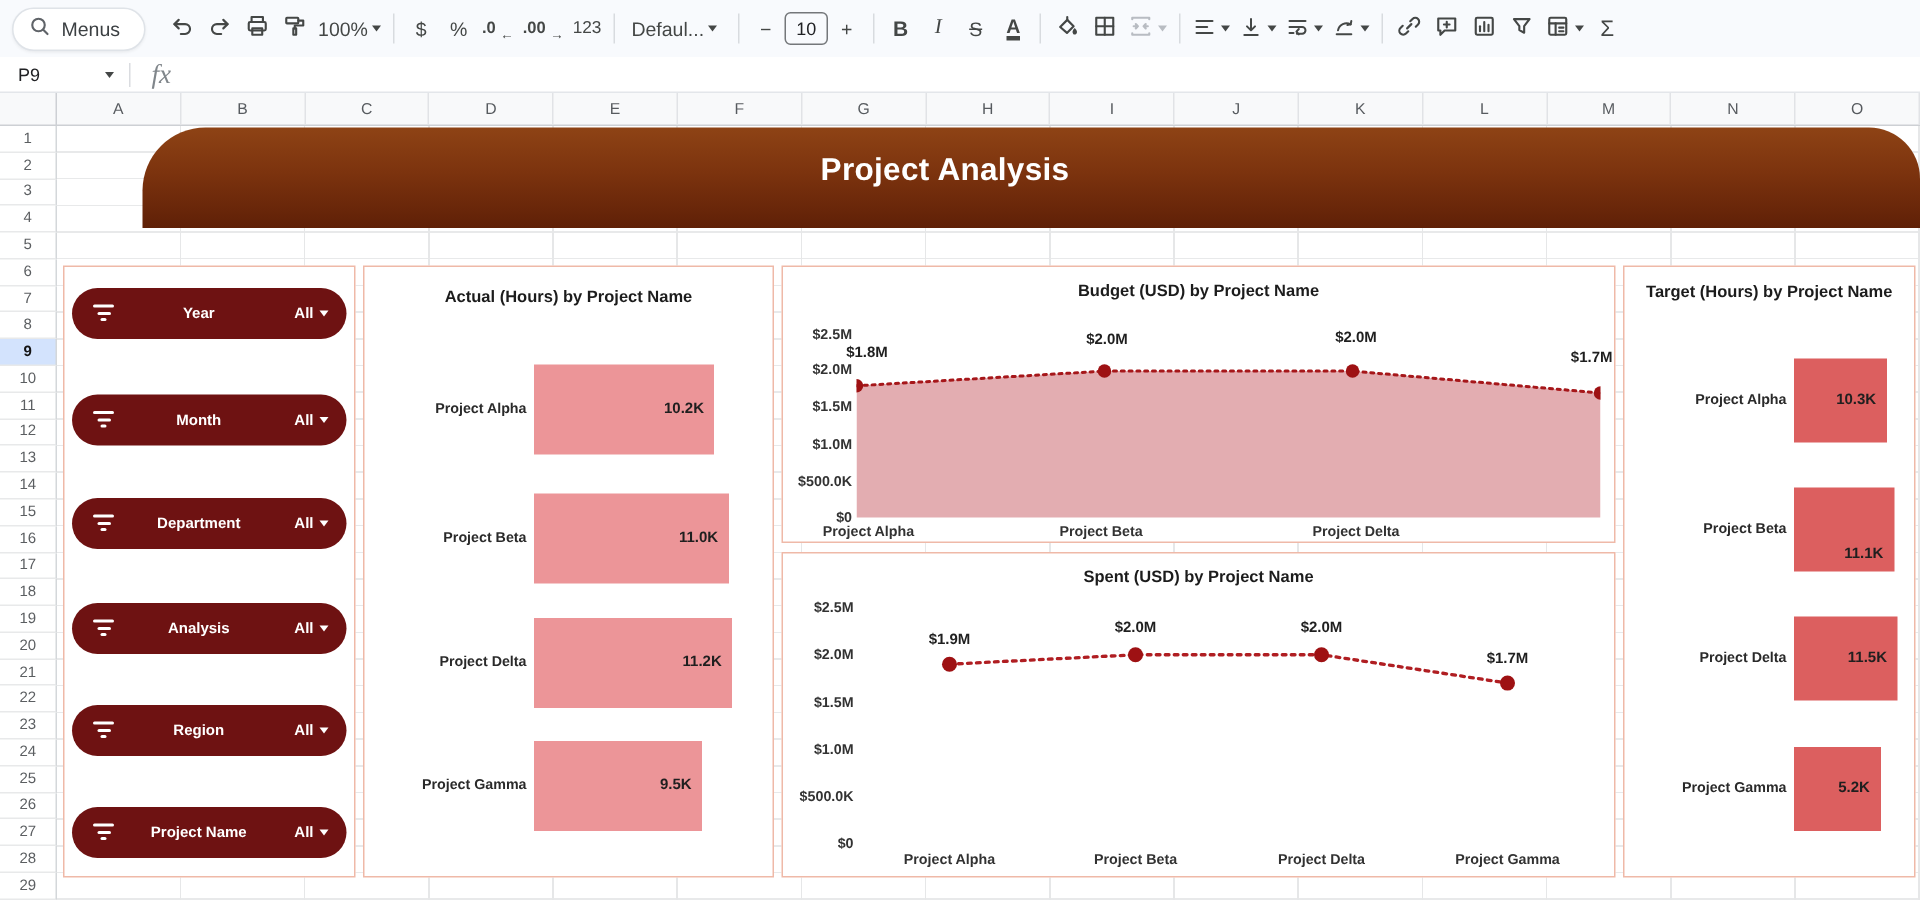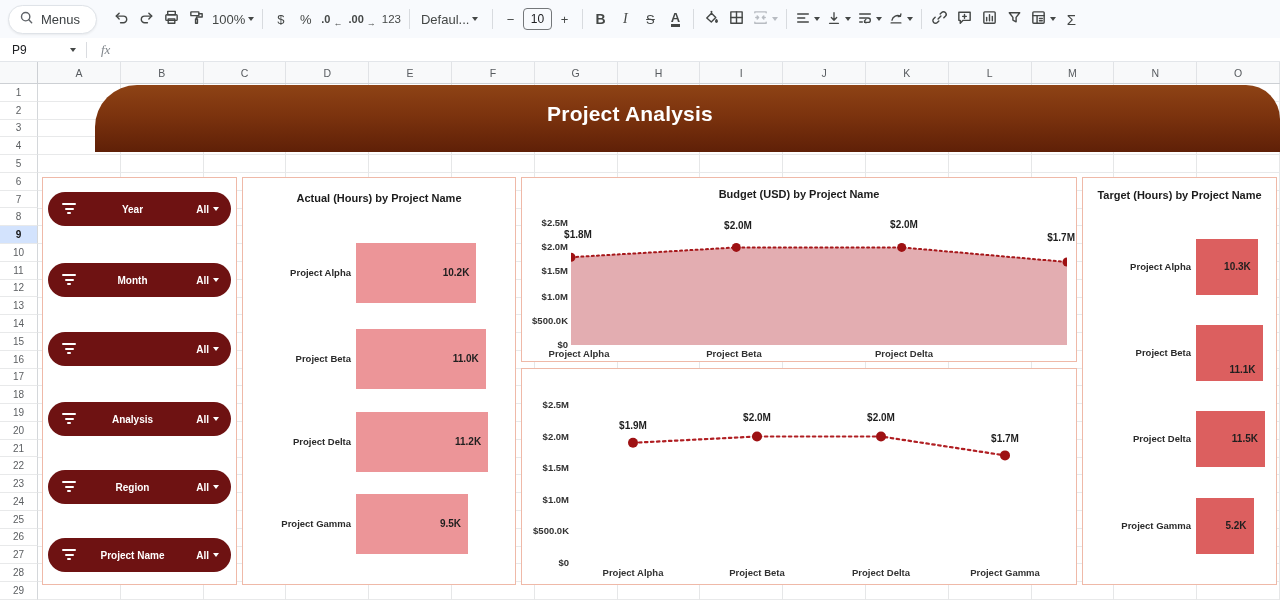--- a/index.html
+++ b/index.html
@@ -20,21 +20,21 @@
   .tcolor{font-size:13px;font-weight:700;border-bottom:3px solid #444746;line-height:13px;}
   .decbtn{font-size:11px;font-weight:700;position:relative;}
   .decbtn .sub{font-size:9px;position:relative;top:4px;left:0px;}
   .sizebox{width:27px;height:20px;border:1px solid #74777a;border-radius:4px;display:flex;align-items:center;justify-content:center;font-size:12px;color:#202124;}
   .sigma{font-size:15px;font-weight:400;}
 
   
   .formula-bar{position:absolute;left:0;top:38px;width:1280px;height:24px;background:#fff;border-bottom:1px solid #e3e6ea;display:flex;align-items:center;box-sizing:border-box;}
   .name-box{width:86px;display:flex;align-items:center;justify-content:space-between;padding:0 10px 0 12px;font-size:12px;color:#202124;box-sizing:border-box;}
   .fb-sep{width:1px;height:16px;background:#dadce0;}
-  .fx{font-style:italic;color:#80868b;font-size:13px;margin-left:14px;font-family:"Liberation Serif",serif;}
+  .fx{font-style:italic;color:#80868b;font-size:18px;margin-left:14px;font-family:"Liberation Serif",serif;}
 
   
   .corner{position:absolute;left:0;top:62px;width:38px;height:22px;background:#f8f9fa;border-right:1px solid #cdd0d4;border-bottom:1px solid #cdd0d4;box-sizing:border-box;}
   .col-headers{position:absolute;left:38px;top:62px;width:1242px;height:22px;display:flex;background:#f8f9fa;border-bottom:1px solid #cdd0d4;box-sizing:border-box;}
   .col-h{flex:0 0 82.8px;display:flex;align-items:center;justify-content:center;font-size:10.5px;color:#575b5f;border-right:1px solid #e1e3e6;box-sizing:border-box;height:21px;}
   .row-headers{position:absolute;left:0;top:84px;width:38px;height:516px;background:#fff;}
   .row-h{height:17.793px;display:flex;align-items:center;justify-content:center;font-size:10px;color:#5b5e61;border-right:1px solid #d4d7da;border-bottom:1px solid #e8e9ea;box-sizing:border-box;}
   .row-h.sel{background:#d3e3fd;color:#131313;font-weight:700;}
 
   .cells{position:absolute;left:38px;top:84px;width:1242px;height:516px;background-color:#fff;
@@ -336,20 +336,21 @@
             <span>All</span>
             <span class="caret white"></span>
           </span>
         </div>
         <div class="pill" style="top: 154px; background: rgb(110, 18, 18);">
           <span class="ficon">
             <i></i>
             <i></i>
             <i></i>
           </span>
+          <span class="plabel">Department</span>
           <span class="pval">
             <span>All</span>
             <span class="caret white"></span>
           </span>
         </div>
         <div class="pill" style="top: 224px; background: rgb(110, 18, 18);">
           <span class="ficon">
             <i></i>
             <i></i>
             <i></i>
@@ -428,20 +429,21 @@
           <text x="212" y="179" text-anchor="middle" class="xtick">Project Beta</text>
           <text x="382" y="179" text-anchor="middle" class="xtick">Project Delta</text>
           <text x="56" y="60" text-anchor="middle" class="vlabel">$1.8M</text>
           <text x="216" y="51" text-anchor="middle" class="vlabel">$2.0M</text>
           <text x="382" y="50" text-anchor="middle" class="vlabel">$2.0M</text>
           <text x="553" y="63" text-anchor="end" class="vlabel">$1.7M</text>
         </svg>
       </div>
 
     <div class="panel" id="chart-spent">
+      <div class="chart-title" style="top:10px;">Spent (USD) by Project Name</div>
     <svg width="554" height="215" viewBox="0 0 554 215">
           <polyline points="111,73.8 235,67.5 359,67.5 483,86.4" fill="none" stroke="#B01E22" stroke-width="2.2" stroke-dasharray="2.5 3.5" stroke-linecap="round"></polyline>
           <circle cx="111" cy="73.8" r="5" fill="#9E1113"></circle>
           <circle cx="235" cy="67.5" r="5" fill="#9E1113"></circle>
           <circle cx="359" cy="67.5" r="5" fill="#9E1113"></circle>
           <circle cx="483" cy="86.4" r="5" fill="#9E1113"></circle>
           <text x="47" y="39" text-anchor="end" class="ytick">$2.5M</text>
           <text x="47" y="70.5" text-anchor="end" class="ytick">$2.0M</text>
           <text x="47" y="102" text-anchor="end" class="ytick">$1.5M</text>
           <text x="47" y="133.5" text-anchor="end" class="ytick">$1.0M</text>

